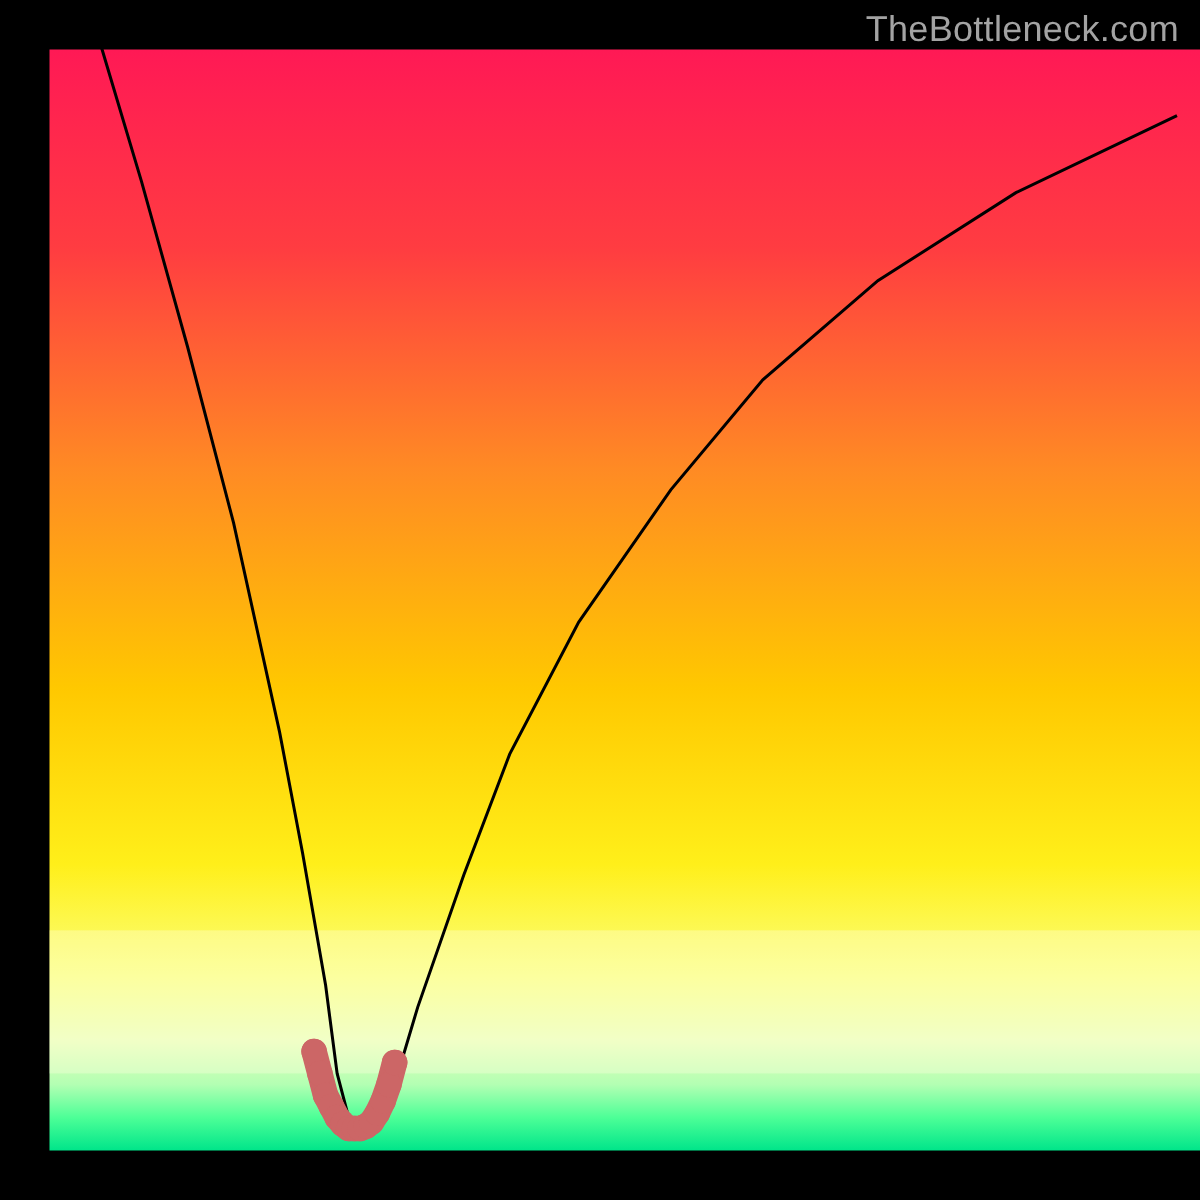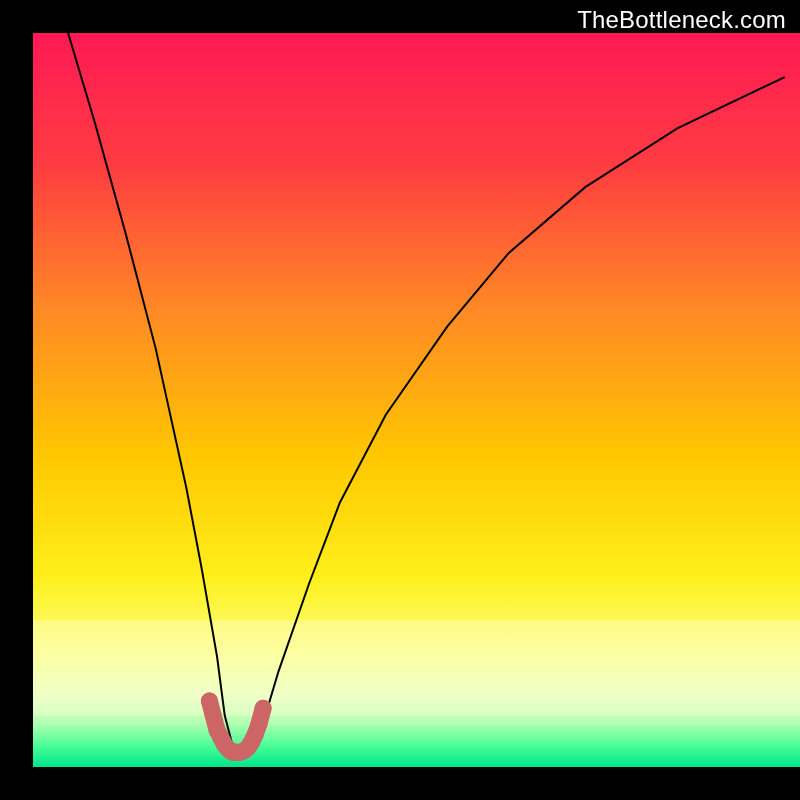--- a/index.html
+++ b/index.html
@@ -8,21 +8,21 @@
     width: 800px;
     height: 800px;
     position: relative;
     background: #000;
     font-family: Arial, Helvetica, sans-serif;
   }
   .watermark {
     position: absolute;
     top: 6px;
     right: 14px;
-    color: #ffffff;
+    color: #a3a3a3;
     font-size: 24px;
     letter-spacing: 0.2px;
     z-index: 50;
   }
   svg {
     position: absolute;
     top: 0;
     left: 0;
   }
 </style>

